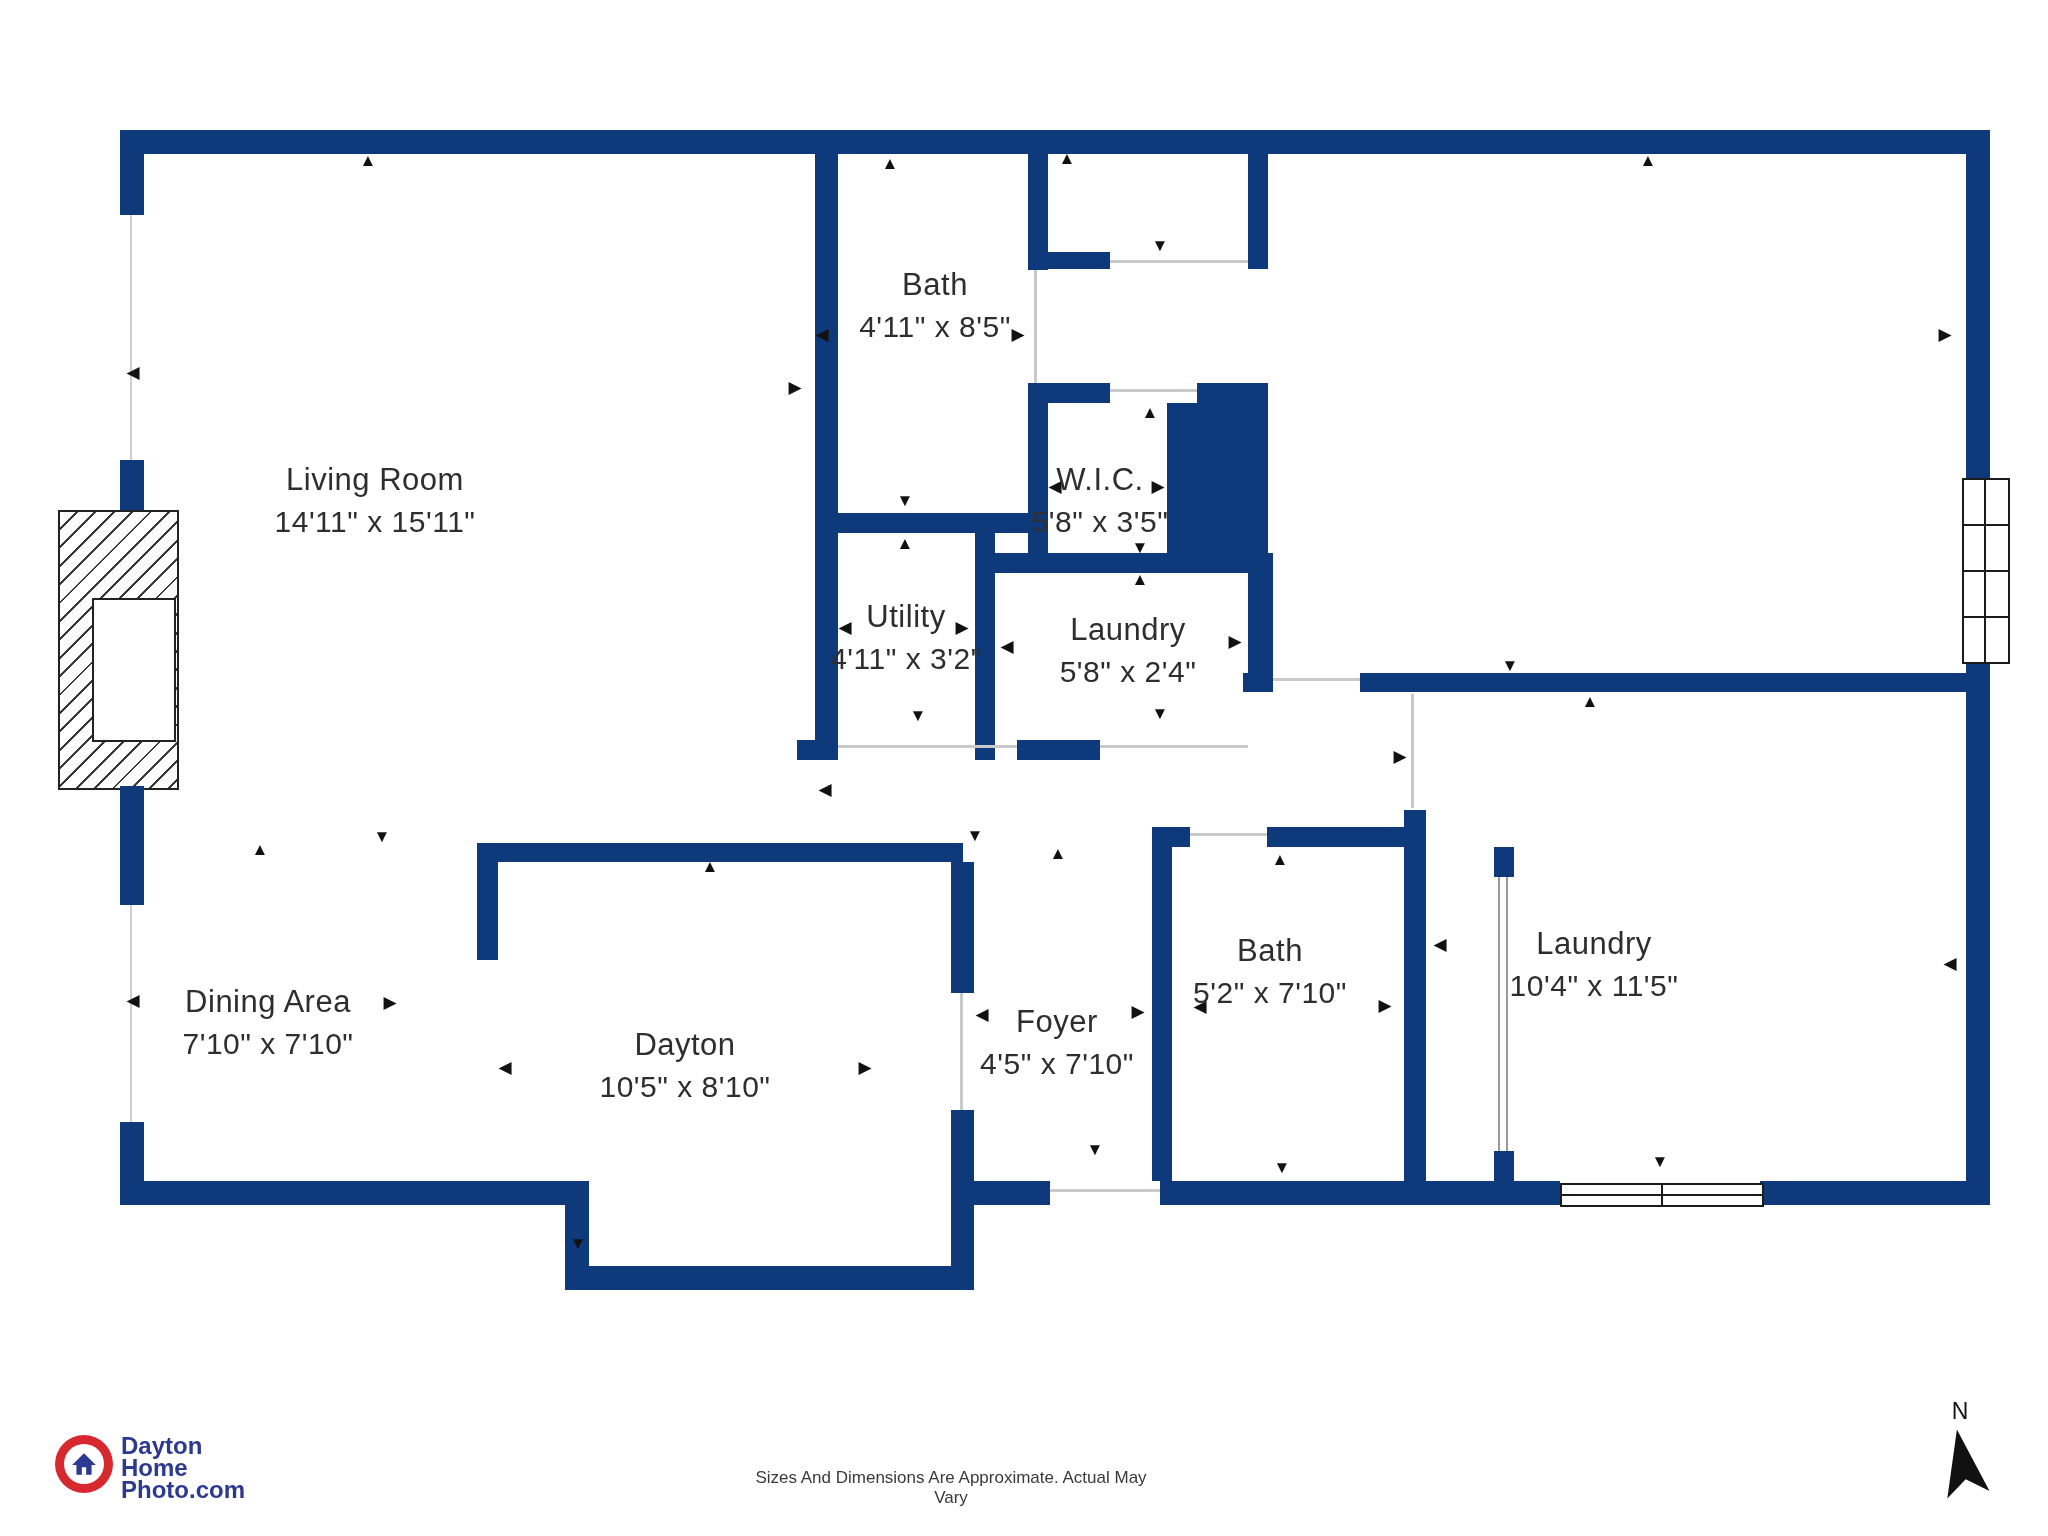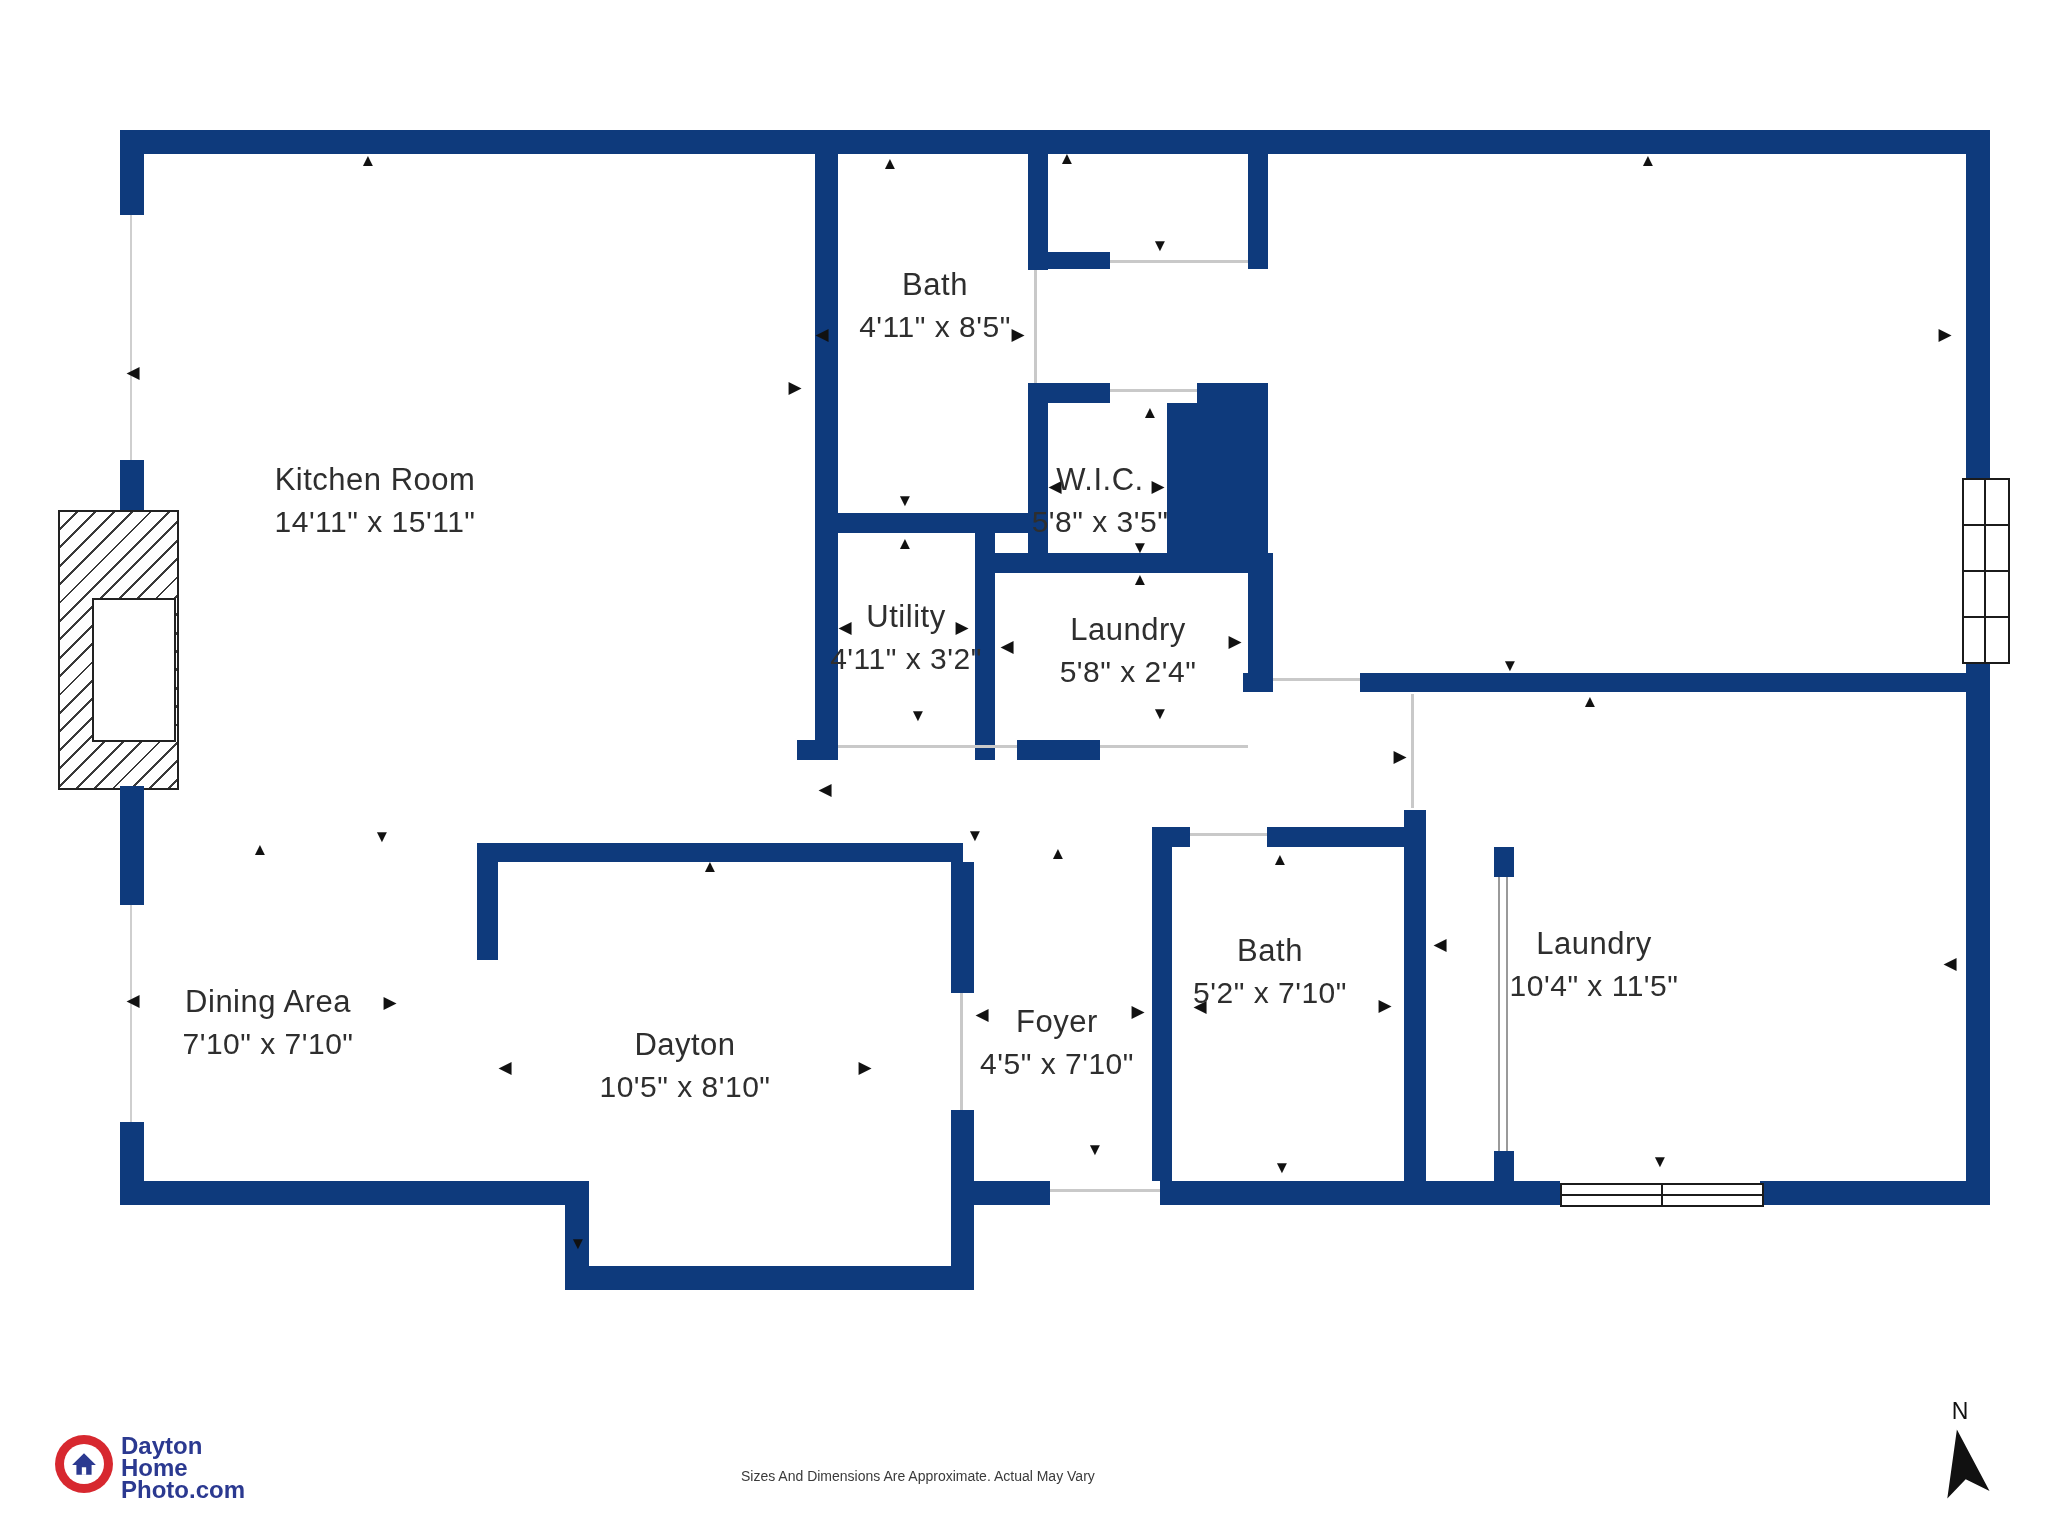--- a/index.html
+++ b/index.html
@@ -23,22 +23,22 @@
   .wf-line{position:absolute;background:#1b1b1b;}
   .logo{position:absolute;left:55px;top:1398px;display:flex;align-items:flex-start;z-index:6;margin-top:37px;}
   .aperture{width:58px;height:58px;border-radius:50%;background:var(--logo-red,#d7282f);
        display:flex;align-items:center;justify-content:center;}
   .aperture-inner{width:40px;height:40px;border-radius:50%;background:#fff;
        display:flex;align-items:center;justify-content:center;}
   .logo-text{margin-left:8px;font-weight:bold;font-size:24px;line-height:22px;
        color:var(--logo-blue,#2b3990);}
   .compass{position:absolute;left:1928px;top:1398px;width:70px;text-align:center;z-index:6;color:#111;}
   .compass-n{font-size:23px;margin-left:-6px;}
-  .disclaimer{position:absolute;left:741px;top:1468px;width:420px;text-align:left;
-       font-size:14px;color:#3a3a3a;z-index:6;}
+  .disclaimer{position:absolute;left:741px;top:1468px;width:420px;text-align:center;
+       font-size:17px;color:#3a3a3a;z-index:6;}
 </style>
 </head>
 <body>
 
 <div id="plan">
 
   <div class="fp-hatch"></div>
   <div class="fp-box"></div>
 
   <div class="window-frame" style="left:1962px;top:478px;width:44px;height:182px;">
@@ -46,21 +46,21 @@
     <div class="wf-line" style="left:0;top:44px;width:44px;height:2px;"></div>
     <div class="wf-line" style="left:0;top:90px;width:44px;height:2px;"></div>
     <div class="wf-line" style="left:0;top:136px;width:44px;height:2px;"></div>
   </div>
   <div class="window-frame" style="left:1560px;top:1183px;width:200px;height:20px;">
     <div class="wf-line" style="left:0;top:9px;width:200px;height:2px;"></div>
     <div class="wf-line" style="left:99px;top:0;width:2px;height:20px;"></div>
   </div>
 
   <div class="room-label" style="left:375px;top:500px;">
-    <div class="rname">Kitchen Room</div>
+    <div class="rname">Living Room</div>
     <div class="rdims">14'11" x 15'11"</div>
   </div>
   <div class="room-label" style="left:935px;top:305px;">
     <div class="rname">Bath</div>
     <div class="rdims">4'11" x 8'5"</div>
   </div>
   <div class="room-label" style="left:1100px;top:500px;">
     <div class="rname">W.I.C.</div>
     <div class="rdims">5'8" x 3'5"</div>
   </div>

